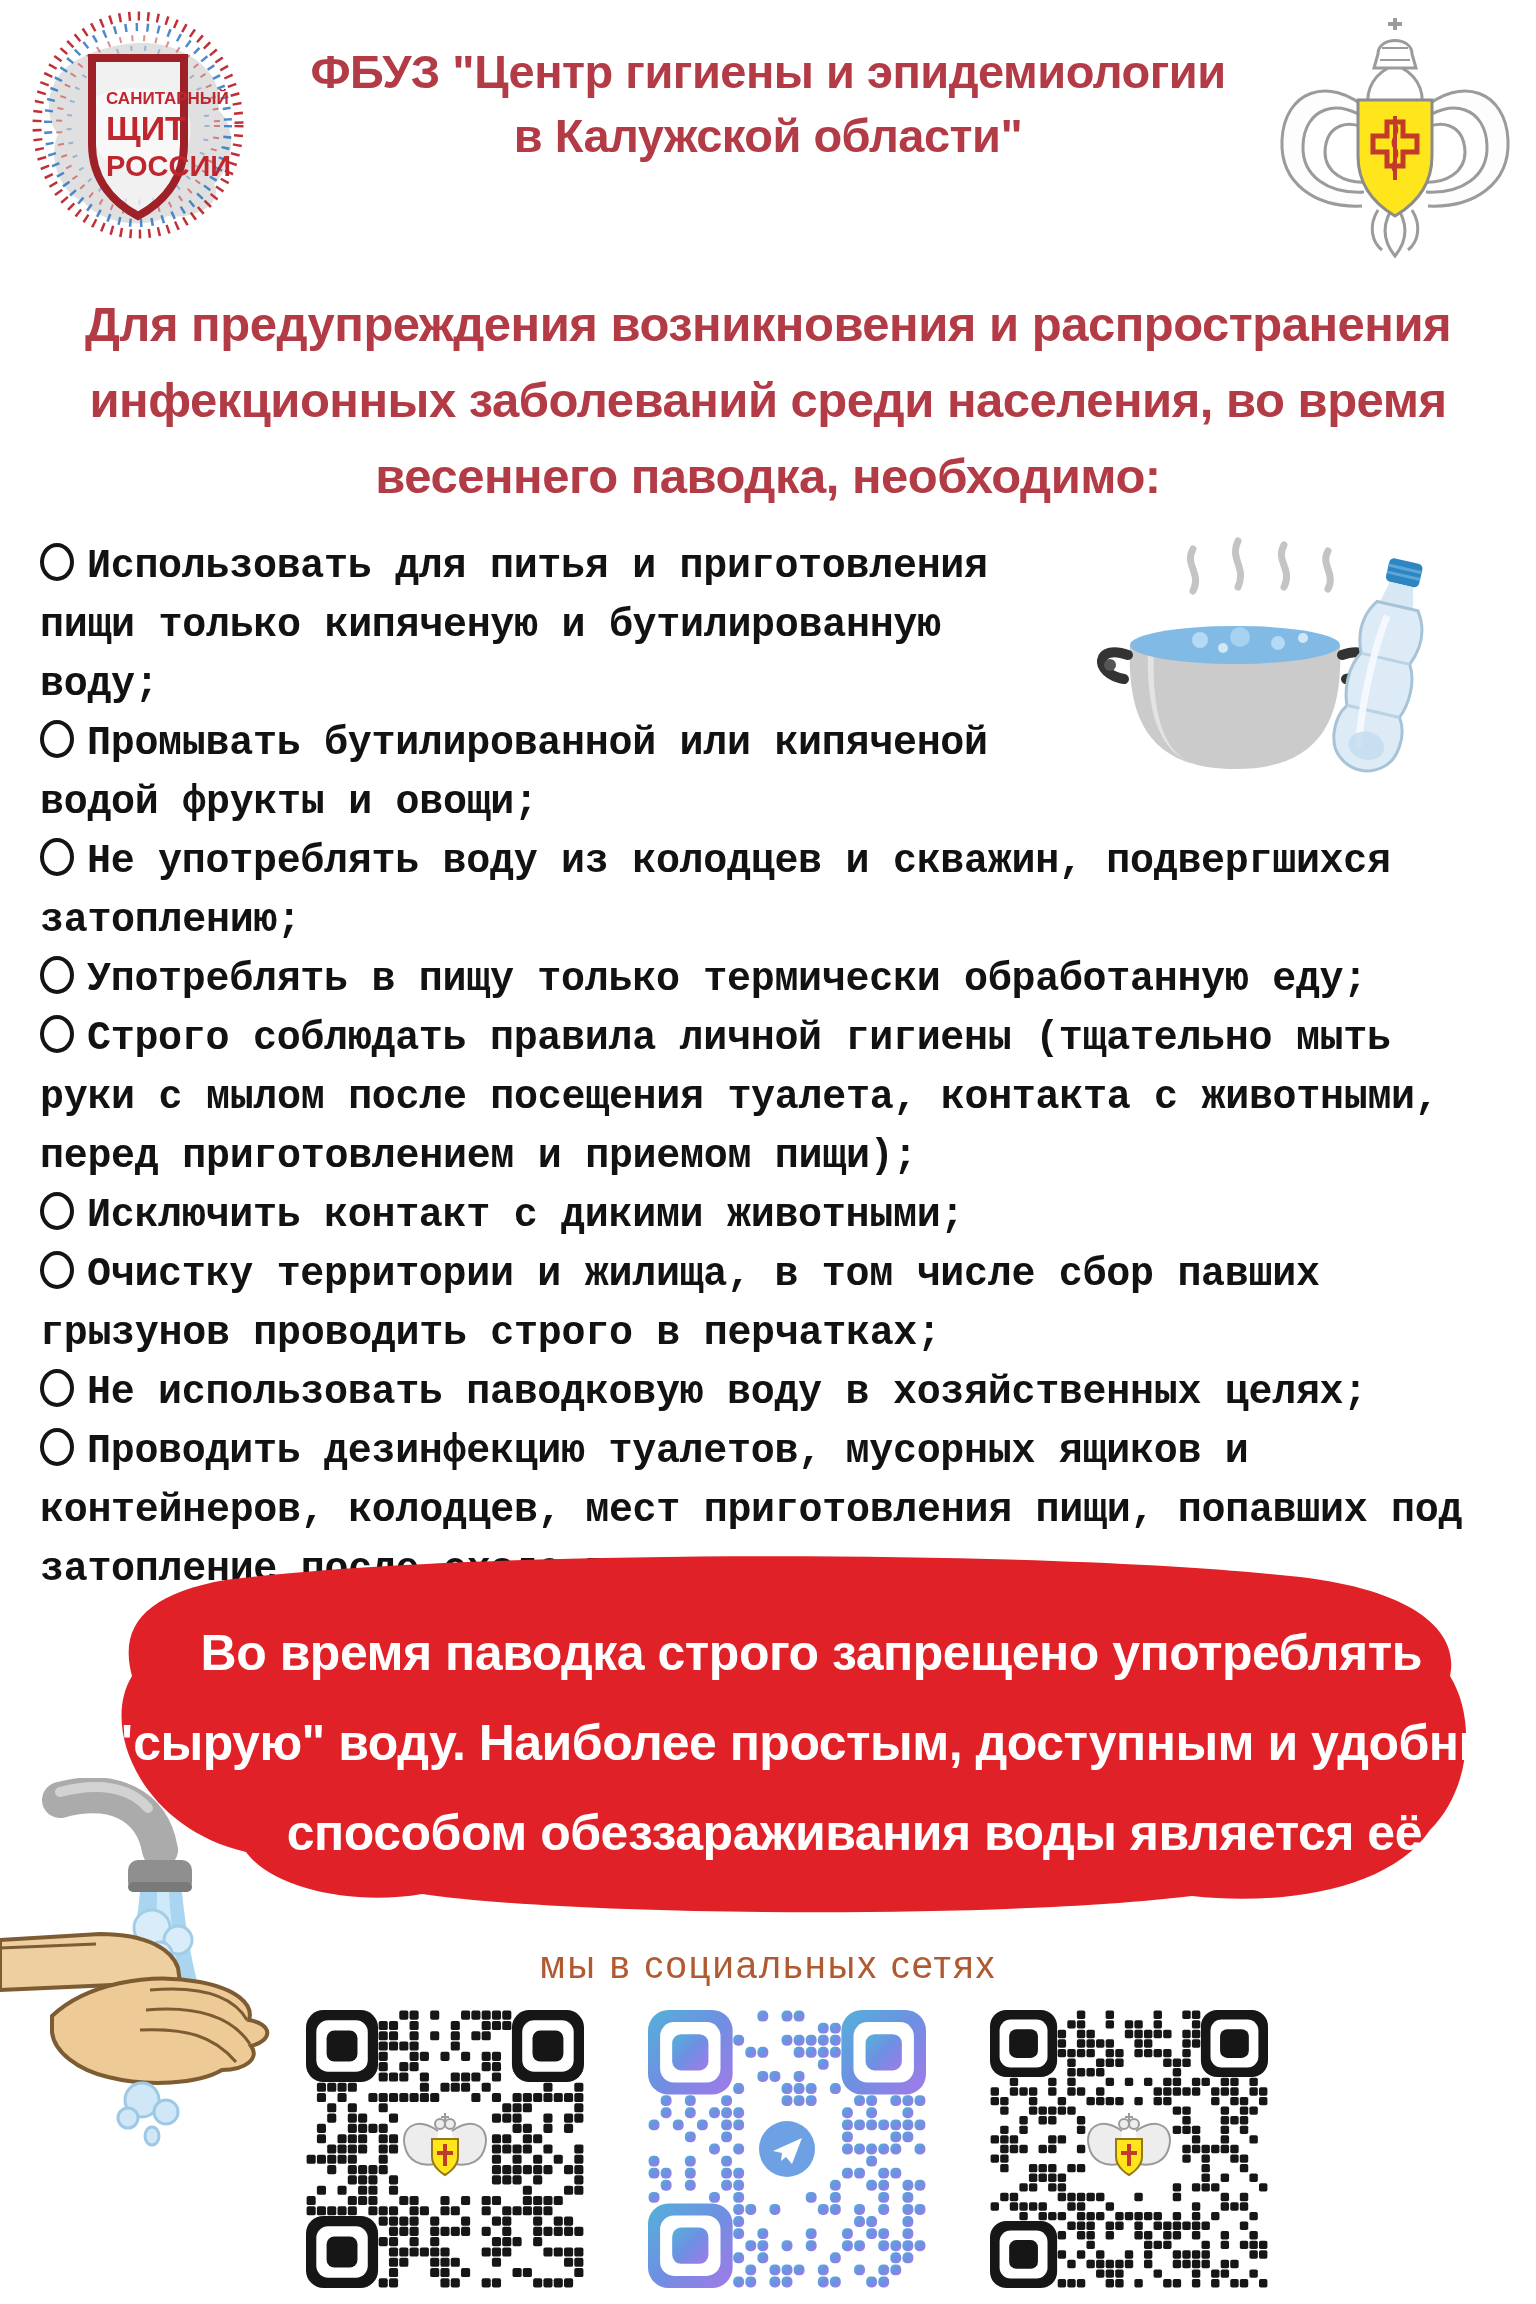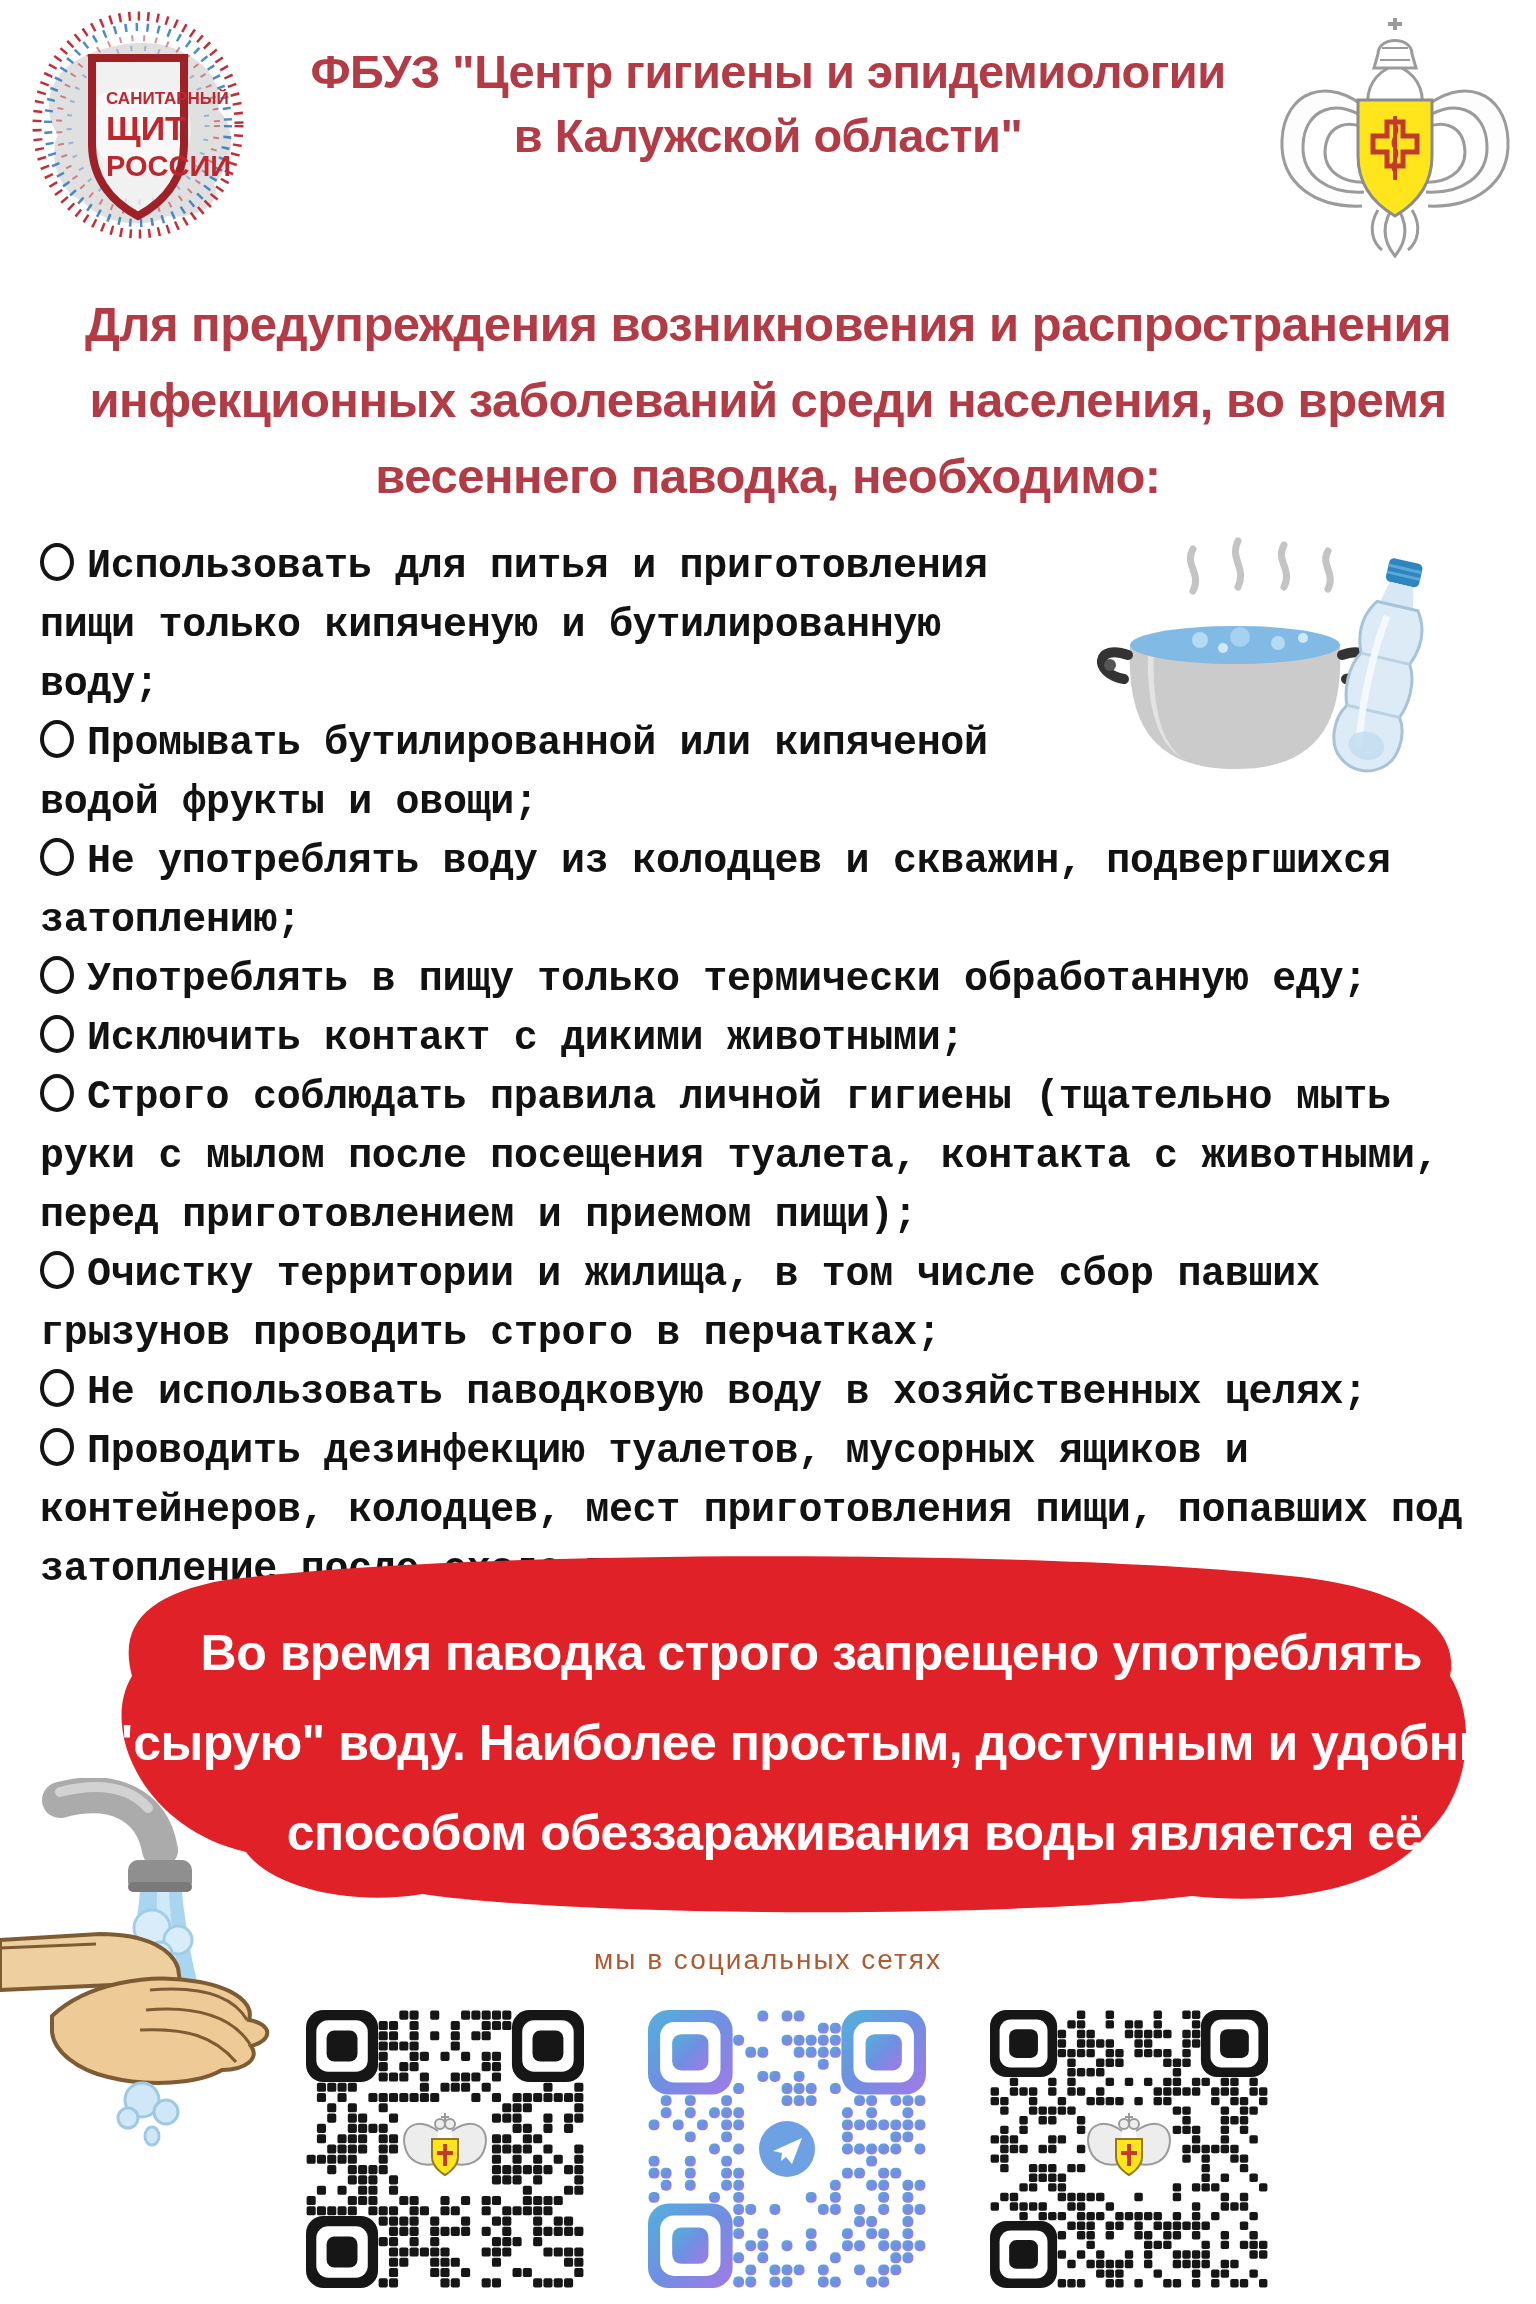--- a/index.html
+++ b/index.html
@@ -45,21 +45,21 @@
     position:absolute;left:60px;right:60px;top:52px;text-align:right;
     color:#ffffff;font-weight:700;font-size:50px;line-height:90px;letter-spacing:-0.5px;
   }
   .warning-text div{white-space:nowrap;}
   .w-big{font-size:58px;letter-spacing:0;}
   
   .handwash{position:absolute;left:0px;top:1778px;width:340px;height:372px;z-index:4;}
   
   .social{
     position:absolute;left:0;top:1944px;width:100%;text-align:center;z-index:5;
-    color:var(--social);font-size:28px;font-weight:400;letter-spacing:2px;
+    color:var(--social);font-size:38px;font-weight:400;letter-spacing:2px;
   }
   .qr-row{position:absolute;left:306px;top:2010px;display:flex;gap:64px;z-index:5;}
   .qr{width:278px;height:278px;}
   .qr svg{width:100%;height:100%;display:block;}
 </style>
 </head>
 <body>
 
 <div class="page">
 
@@ -157,22 +157,22 @@
           <path d="M-7,54 C-13,92 -12,152 -5,188" stroke="#f7fbfe" stroke-width="7" fill="none" opacity="0.9"></path>
           <ellipse cx="2" cy="185" rx="18" ry="14" fill="#c2dcef" opacity="0.8"></ellipse>
         </g>
       </svg>
     </div>
 
     <div class="item"><span class="ring"></span><span>Использовать для питья и приготовления пищи только кипяченую и бутилированную воду;</span></div>
     <div class="item"><span class="ring"></span><span>Промывать бутилированной или кипяченой водой фрукты и овощи;</span></div>
     <div class="item"><span class="ring"></span><span>Не употреблять воду из колодцев и скважин, подвергшихся затоплению;</span></div>
     <div class="item"><span class="ring"></span><span>Употреблять в пищу только термически обработанную еду;</span></div>
+    <div class="item"><span class="ring"></span><span>Строго соблюдать правила личной гигиены (тщательно мыть руки с мылом после посещения туалета, контакта с животными, перед приготовлением и приемом пищи);</span></div>
     <div class="item"><span class="ring"></span><span>Исключить контакт с дикими животными;</span></div>
-    <div class="item"><span class="ring"></span><span>Строго соблюдать правила личной гигиены (тщательно мыть руки с мылом после посещения туалета, контакта с животными, перед приготовлением и приемом пищи);</span></div>
     <div class="item"><span class="ring"></span><span>Очистку территории и жилища, в том числе сбор павших грызунов проводить строго в перчатках;</span></div>
     <div class="item"><span class="ring"></span><span>Не использовать паводковую воду в хозяйственных целях;</span></div>
     <div class="item"><span class="ring"></span><span>Проводить дезинфекцию туалетов, мусорных ящиков и контейнеров, колодцев, мест приготовления пищи, попавших под затопление после схода талых вод.</span></div>
   </div>
 
   <div class="warning">
     <svg viewBox="0 0 1432 382" preserveAspectRatio="none">
       <path d="M175,24
                C430,-8 1000,-6 1240,20
                C1362,32 1410,74 1400,120

